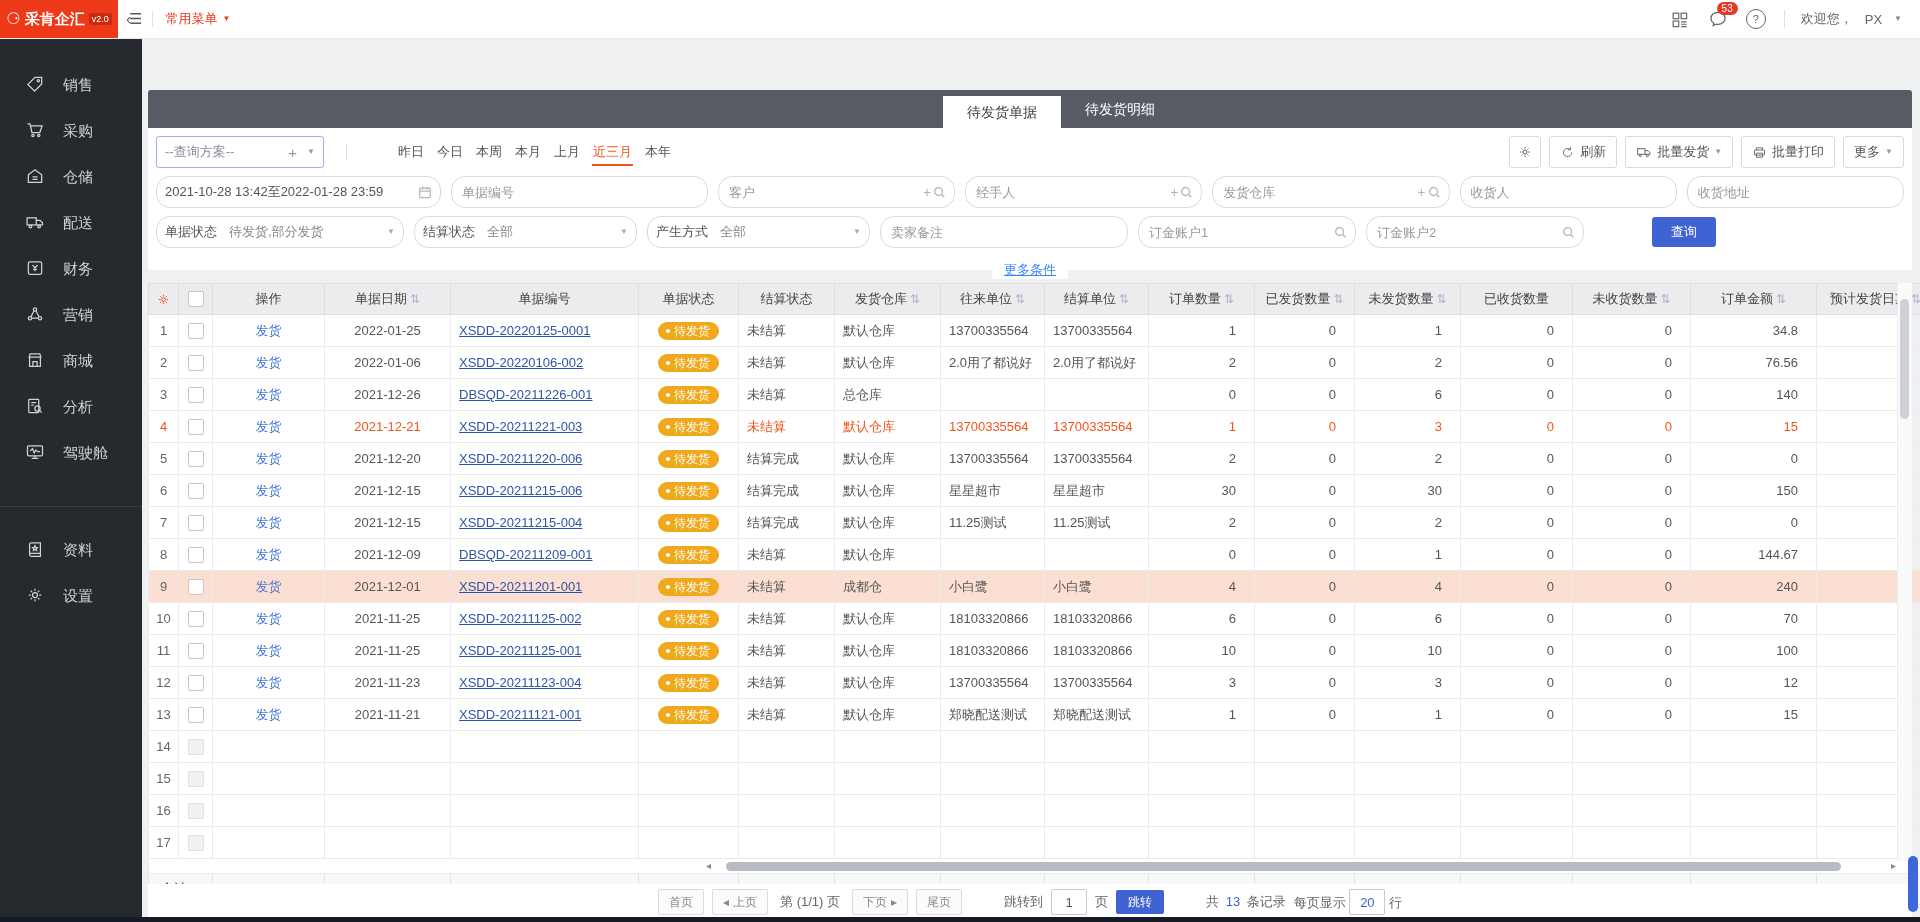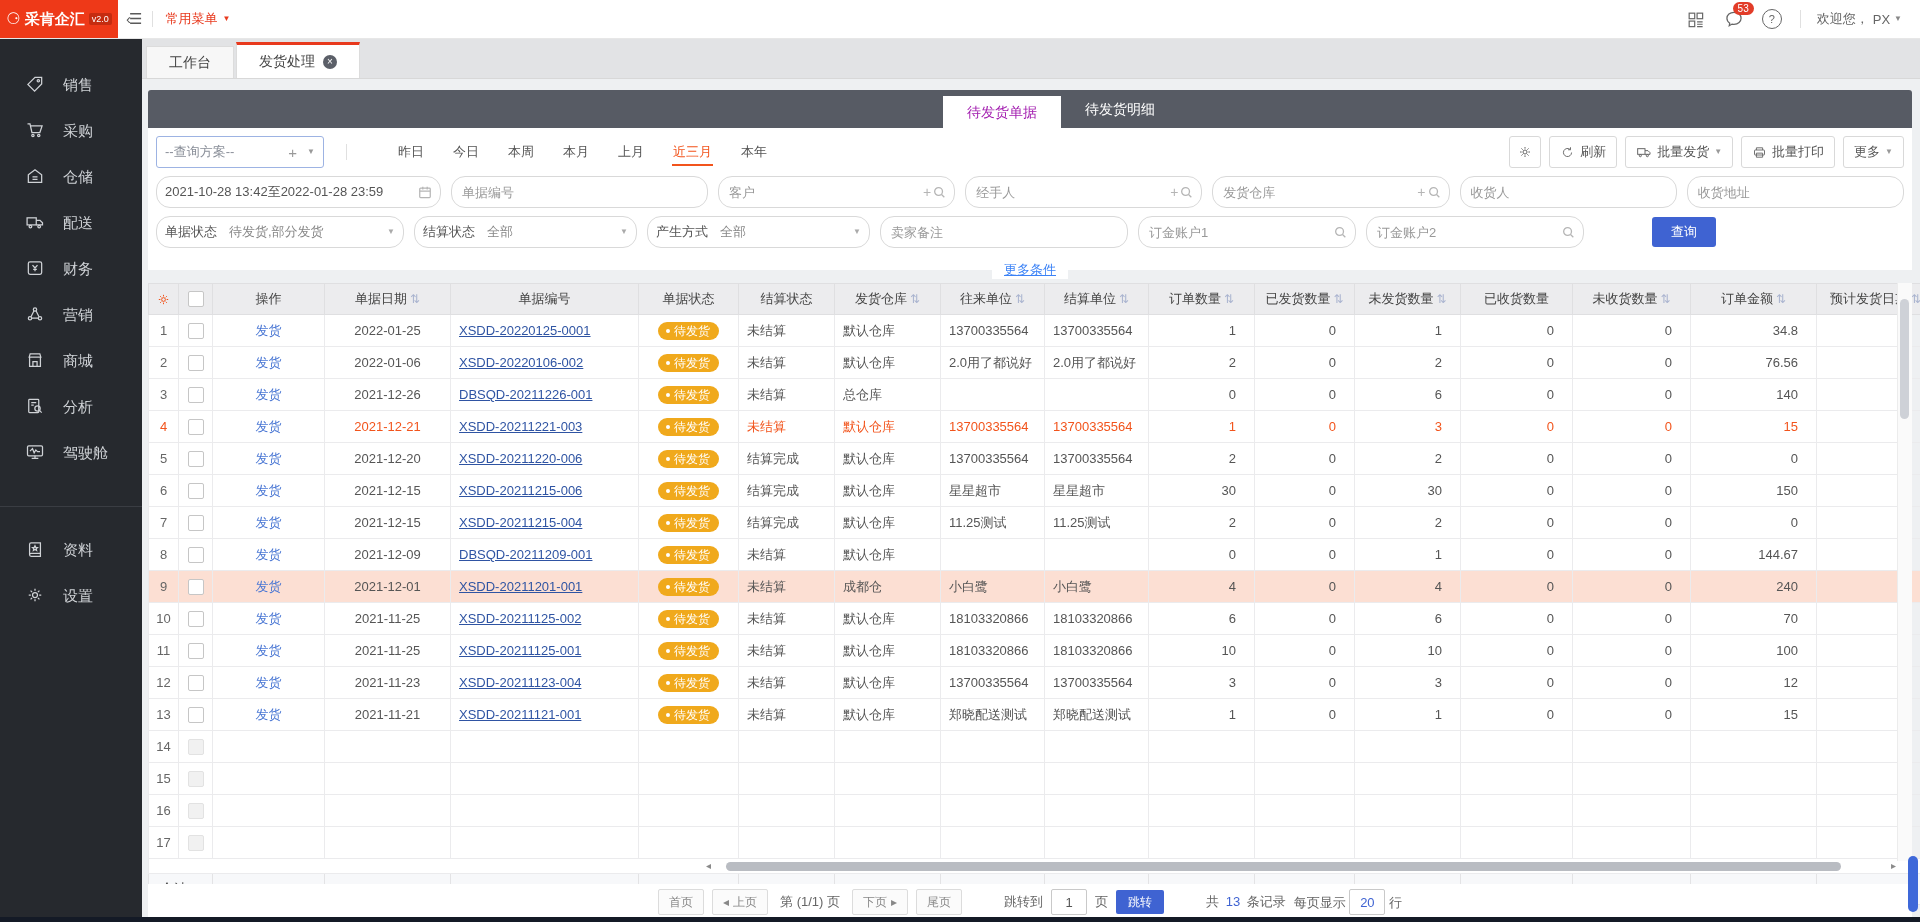--- a/index.html
+++ b/index.html
@@ -12,45 +12,45 @@
   .ver{background:#c52c10;border-radius:2px;font-size:9px;font-weight:normal;padding:1px 3px;}
   .collapse{margin-left:8px;color:#5a5a5a;font-size:15px;letter-spacing:-2px;cursor:pointer;}
   .vline{width:1px;height:16px;background:#e0e0e0;margin:0 12px;}
   .menusel{color:#e8391d;font-size:13px;display:flex;align-items:center;gap:5px;cursor:pointer;justify-content:space-between;}
   .caret{font-size:8px;line-height:1;}
   .topright{margin-left:auto;display:flex;align-items:center;gap:18px;padding-right:18px;color:#666;}
   .ticon{width:20px;height:20px;position:relative;display:flex;align-items:center;justify-content:center;cursor:pointer;}
   .ticon svg{stroke:#666;fill:none;stroke-width:1.5;}
   .nbadge{position:absolute;top:-7px;right:-10px;background:#e23c28;color:#fff;border-radius:9px;font-size:10px;padding:1px 5px;}
   .helpc{width:18px;height:18px;border:1.5px solid #666;border-radius:50%;display:flex;align-items:center;justify-content:center;font-size:11px;color:#666;}
-  .welcome{display:flex;align-items:center;gap:4px;font-size:13px;color:#666;border-left:1px solid #e0e0e0;padding-left:16px;}
+  .welcome{display:flex;align-items:center;gap:12px;font-size:13px;color:#666;border-left:1px solid #e0e0e0;padding-left:16px;}
   
   .sidebar{position:absolute;left:0;top:38px;bottom:0;width:142px;background:#26292e;z-index:4;}
   .side-list{padding-top:24px;}
   .side-item{height:46px;display:flex;align-items:center;gap:18px;padding-left:25px;color:#cfd2d6;font-size:15px;cursor:pointer;}
   .side-item svg{stroke:#cfd2d6;fill:none;stroke-width:1.5;flex:0 0 auto;}
   .side-div{height:1px;background:#3a3d43;margin:30px 0 20px;}
   
   .main{position:absolute;left:142px;top:38px;right:0;bottom:0;}
   .tabbar{height:40px;background:#e2e3e5;border-bottom:1px solid #d8d8d8;display:flex;align-items:flex-end;padding-left:4px;}
   .tab{height:31px;padding:0 22px;background:#f7f7f7;border:1px solid #dcdcdc;border-bottom:none;display:flex;align-items:center;gap:8px;font-size:14px;color:#444;margin-right:2px;cursor:pointer;}
   .tab.active{background:#fff;border-top:3px solid #e8391d;height:33px;}
   .tclose{width:14px;height:14px;border-radius:50%;background:#5b5f68;color:#fff;font-size:10px;line-height:14px;text-align:center;}
   
   .panel{position:absolute;left:6px;right:8px;top:52px;}
   .viewbar{height:38px;background:#575b64;border-radius:3px 3px 0 0;position:relative;}
   .vtabs{position:absolute;left:795px;top:0;height:38px;display:flex;align-items:flex-end;}
   .vtab{height:38px;line-height:38px;padding:0 24px;color:#fff;font-size:14px;cursor:pointer;}
-  .vtab.active{background:#fff;color:#a21caf;height:32px;line-height:32px;}
+  .vtab.active{background:#fff;color:#404040;height:32px;line-height:32px;}
   .fbody{background:#fff;position:relative;padding:8px 8px 14px;}
   .frow{display:flex;align-items:center;gap:10px;margin-bottom:8px;}
   .scheme{width:150px;height:30px;border:1px solid #9db3e3;border-radius:3px;display:flex;align-items:center;padding:0 8px;color:#8a8f99;cursor:pointer;}
   .scheme .plus{margin-left:auto;color:#999;font-size:15px;}
   .scheme .caret{color:#999;margin-left:10px;}
-  .chipbar{display:flex;align-items:center;gap:27px;margin-left:28px;justify-content:flex-end;}
+  .chipbar{display:flex;align-items:center;gap:11px;margin-left:28px;justify-content:flex-end;}
   .chip{color:#555;cursor:pointer;padding:5px 1px;}
   .chip.active{color:#f2541c;box-shadow:inset 0 -2px 0 #f2541c;}
   .toolbar{margin-left:auto;display:flex;gap:8px;}
   .tbtn{height:30px;border:1px solid #d9d9d9;border-radius:3px;background:#fff;display:flex;align-items:center;gap:5px;padding:0 10px;color:#555;cursor:pointer;}
   .tbtn.icon{width:30px;padding:0;justify-content:center;}
   .tbtn svg{stroke:#666;fill:none;stroke-width:1.5;}
   .fi{height:30px;border:1px solid #d9d9d9;border-radius:14px;display:flex;align-items:center;padding:0 8px;background:#fff;gap:4px;}
   .fi input{border:none;outline:none;flex:1;font:inherit;color:#555;min-width:0;background:transparent;}
   .fi input::placeholder{color:#999;}
   .fi .sfx{margin-left:auto;color:#b5b5b5;display:flex;align-items:center;gap:2px;}
@@ -228,29 +228,20 @@
           <span><svg width="20" height="20" viewBox="0 0 24 24">
               <circle cx="12" cy="12" r="3"></circle>
               <path d="M12 4.5V7M12 17v2.5M4.5 12H7M17 12h2.5M6.7 6.7l1.8 1.8M15.5 15.5l1.8 1.8M17.3 6.7l-1.8 1.8M8.5 15.5l-1.8 1.8"></path>
             </svg></span>
           <span>设置</span>
         </div>
       </div>
   </aside>
 
   <div class="main">
-    <div class="tabbar">
-      <div class="tab">
-        <span>工作台</span>
-      </div>
-      <div class="tab active">
-        <span>发货处理</span>
-        <span class="tclose">×</span>
-      </div>
-    </div>
 
     <div class="panel">
       <div class="viewbar">
         <div class="vtabs">
           <div class="vtab active">
             <span>待发货单据</span>
           </div>
           <div class="vtab">
             <span>待发货明细</span>
           </div>

